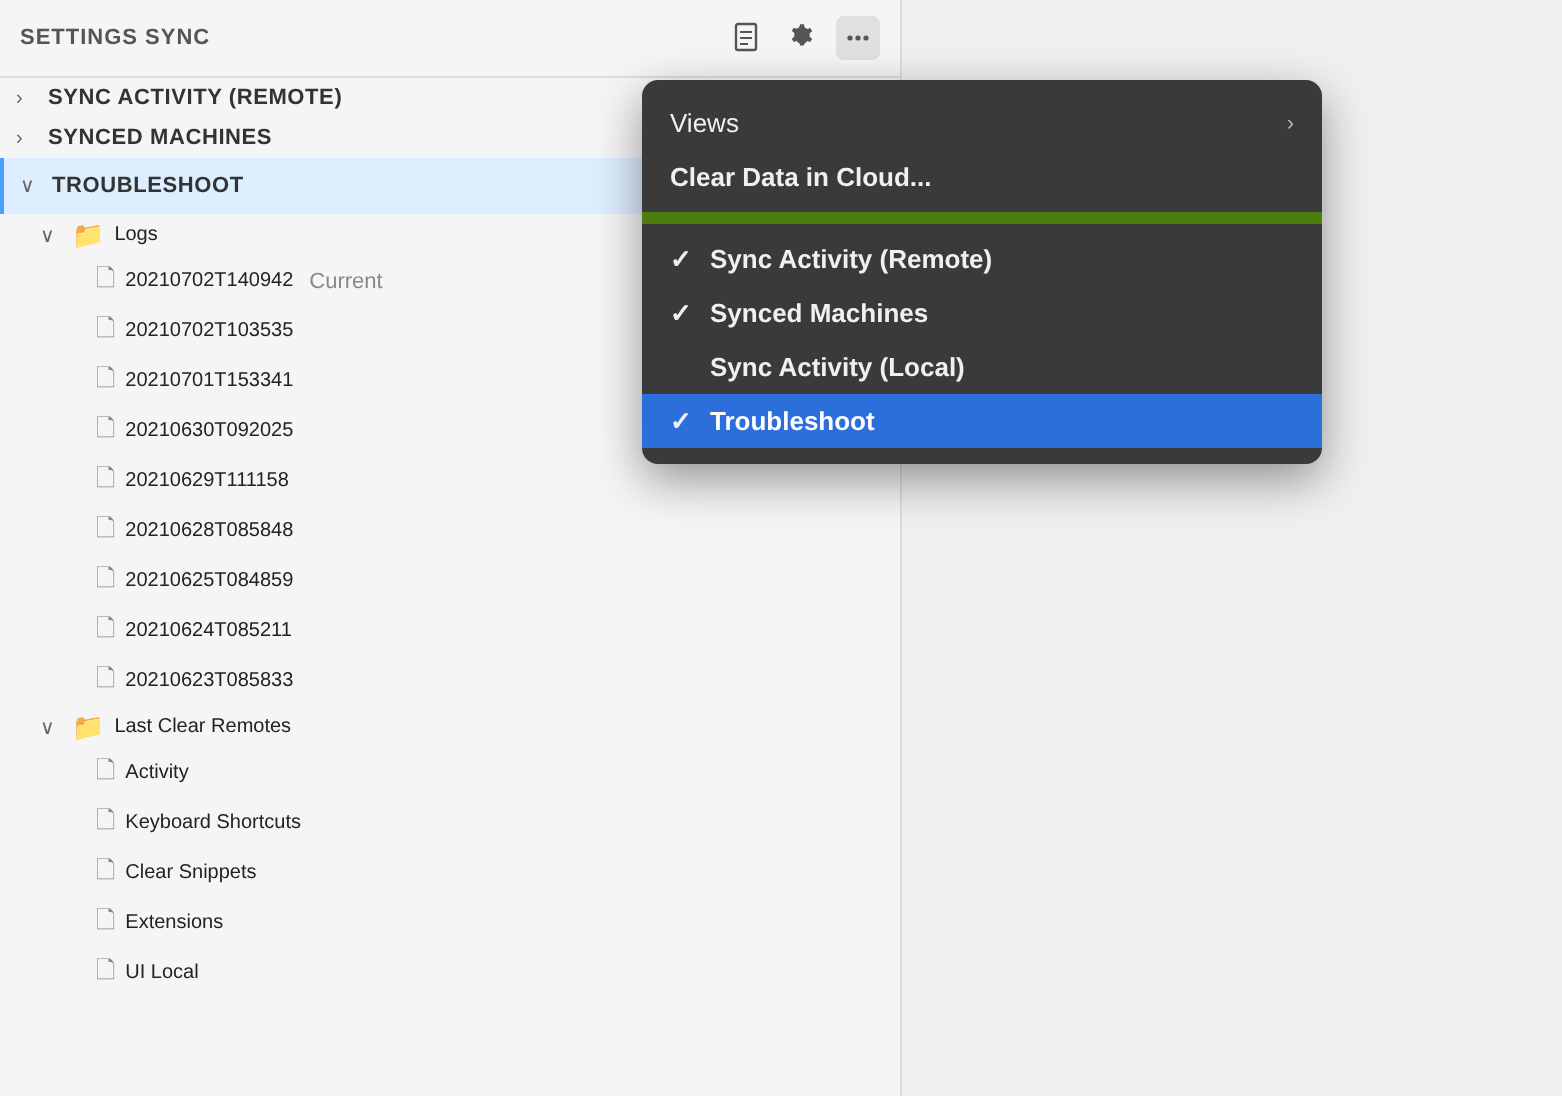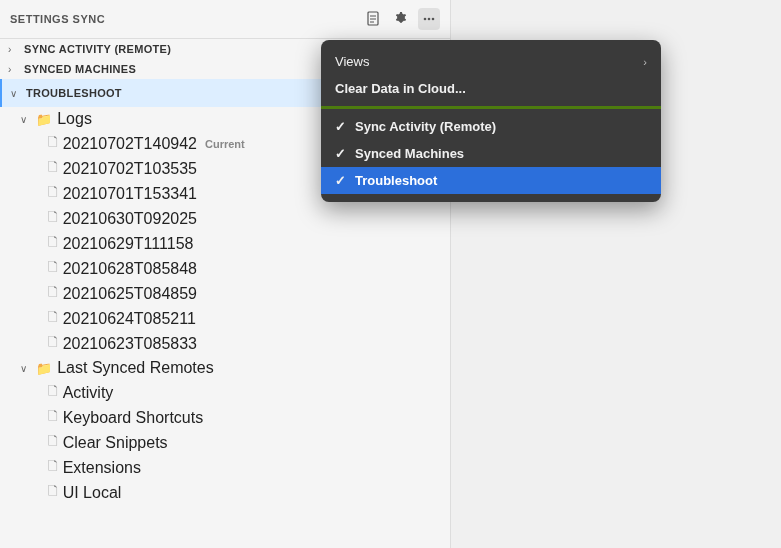--- a/index.html
+++ b/index.html
@@ -138,47 +138,46 @@
       color: #e8c060;
     }
 
     .file-icon {
       font-size: 12px;
       margin-right: 5px;
       color: #888;
     }
 
     .tree-label {
-      font-size: 16px;
+      font-size: 10px;
       color: #222;
     }
 
     .current-badge {
       margin-left: 8px;
       font-size: 11px;
       color: #888;
-      font-weight: bold;
     }
 
     
     .dropdown-menu {
       position: absolute;
       top: 36px;
       right: 0;
       width: 340px;
       background: #3a3a3a;
       border-radius: 8px;
       box-shadow: 0 8px 24px rgba(0,0,0,0.4);
       z-index: 1000;
       padding: 4px 0;
       overflow: hidden;
     }
 
     .dropdown-section {
-      border-bottom: 3px solid #4d7c0f;
+      border-bottom: 6px solid #4d7c0f;
       padding: 4px 0;
     }
 
     .dropdown-item {
       display: flex;
       align-items: center;
       justify-content: space-between;
       padding: 6px 14px;
       cursor: pointer;
       color: #f0f0f0;
@@ -320,21 +319,21 @@
         <span class="tree-label">20210624T085211</span>
       </div>
       <div class="tree-file-row">
         <span class="file-icon">🗋</span>
         <span class="tree-label">20210623T085833</span>
       </div>
 
       <div class="tree-folder-row">
         <span class="chevron">∨</span>
         <span class="folder-icon">📁</span>
-        <span class="tree-label">Last Synced Remotes</span>
+        <span class="tree-label">Last Clear Remotes</span>
       </div>
 
       <div class="tree-file-row">
         <span class="file-icon">🗋</span>
         <span class="tree-label">Activity</span>
       </div>
       <div class="tree-file-row">
         <span class="file-icon">🗋</span>
         <span class="tree-label">Keyboard Shortcuts</span>
       </div>
@@ -370,20 +369,24 @@
 
     <div style="padding: 4px 0;">
       <div class="dropdown-item">
         <span class="dropdown-check">✓</span>
         <span class="dropdown-item-label">Sync Activity (Remote)</span>
       </div>
       <div class="dropdown-item">
         <span class="dropdown-check">✓</span>
         <span class="dropdown-item-label">Synced Machines</span>
       </div>
+      <div class="dropdown-item">
+        <span class="dropdown-check" style="visibility:hidden;">✓</span>
+        <span class="dropdown-item-label">Sync Activity (Local)</span>
+      </div>
       <div class="dropdown-item active">
         <span class="dropdown-check">✓</span>
         <span class="dropdown-item-label">Troubleshoot</span>
       </div>
     </div>
 
   </div>
 
 </div>
 

